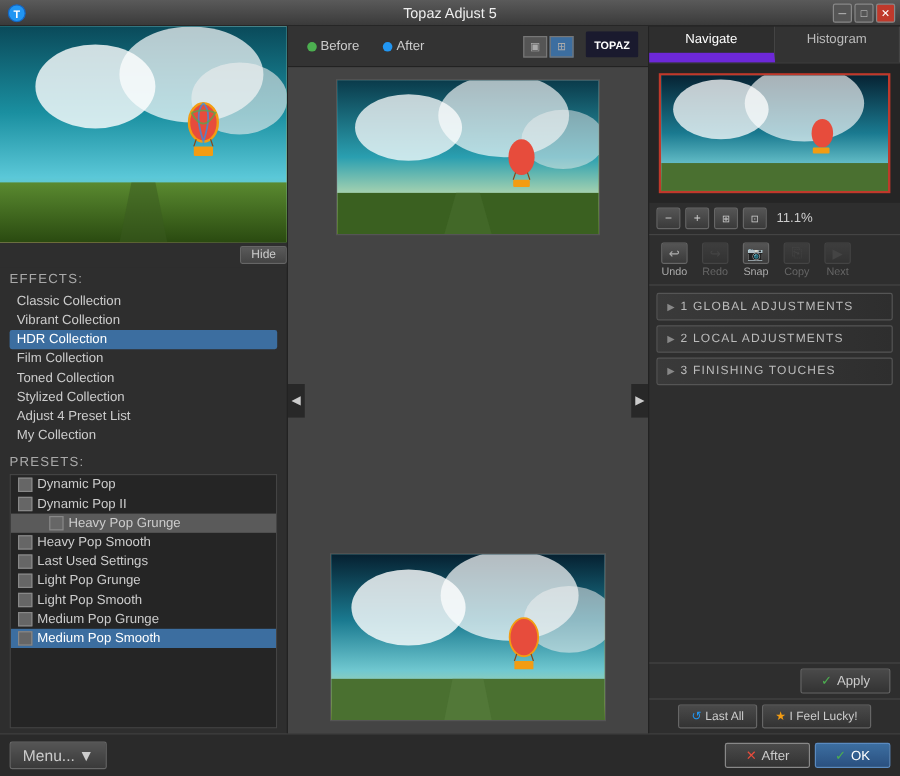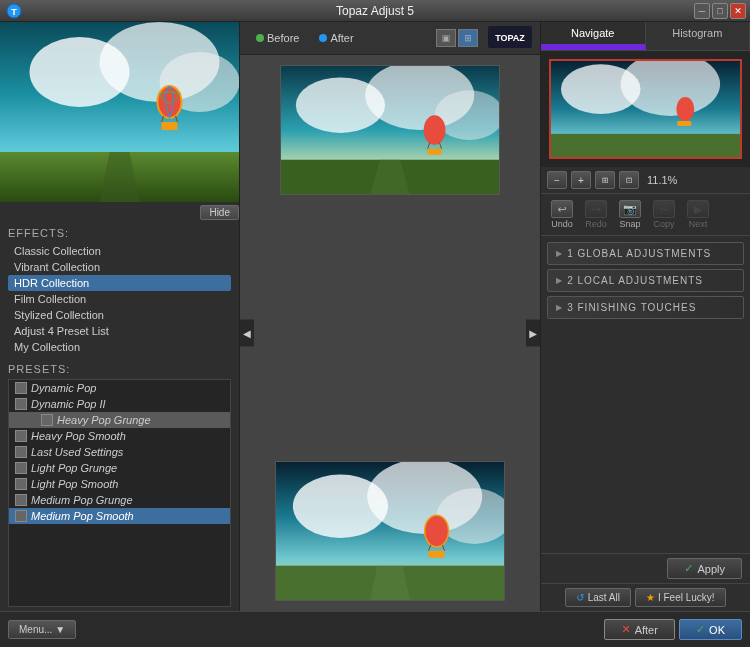--- a/index.html
+++ b/index.html
@@ -133,21 +133,20 @@
     .presets-list {
       list-style: none;
     }
     .presets-list li {
       padding: 2px 6px;
       cursor: pointer;
       display: flex;
       align-items: center;
       gap: 4px;
       color: #ccc;
-      font-style: italic;
     }
     .presets-list li.active {
       background: #3c6ea0;
       color: white;
     }
     .presets-list li.highlight {
       background: #5a5a5a;
       padding-left: 32px;
     }
     .preset-icon {
@@ -310,21 +309,21 @@
       padding: 5px 4px;
       cursor: pointer;
       font-size: 11px;
       color: #bbb;
       background: #333;
       border-right: 1px solid #444;
     }
     .nav-tab.active {
       background: #2e2e2e;
       color: #fff;
-      border-bottom: 6px solid #6d28d9;
+      border-bottom: 8px solid #6d28d9;
     }
 
     .nav-preview {
       padding: 8px;
       background: #252525;
     }
     .nav-preview-img {
       width: 100%;
       height: 100px;
       background: linear-gradient(160deg, #1a8fa0 0%, #5bc8d8 20%, #a8d8e0 40%, #d4b840 70%, #3a6e20 100%);
@@ -430,21 +429,21 @@
     }
     .bottom-right {
       display: flex;
       gap: 4px;
     }
 
     .menu-btn {
       background: linear-gradient(to bottom, #555, #3a3a3a);
       border: 1px solid #666;
       color: #ccc;
-      font-size: 10px;
+      font-size: 13px;
       padding: 3px 10px;
       cursor: pointer;
       border-radius: 2px;
       display: flex;
       align-items: center;
       gap: 3px;
     }
     .apply-btn {
       background: linear-gradient(to bottom, #4a4a4a, #333);
       border: 1px solid #666;
@@ -574,20 +573,21 @@
       <button class="small-btn">Hide</button>
     </div>
 
     <div class="effects-section">
       <div class="section-title">EFFECTS:</div>
       <ul class="effects-list">
         <li class="">Classic Collection</li>
         <li class="">Vibrant Collection</li>
         <li class="active">HDR Collection</li>
         <li class="">Film Collection</li>
+        <li class="">Toned Collection</li>
         <li class="">Stylized Collection</li>
         <li class="">Adjust 4 Preset List</li>
         <li class="">My Collection</li>
       </ul>
     </div>
 
     <div class="presets-section">
       <div class="section-title">PRESETS:</div>
       <div class="presets-list-container">
         <ul class="presets-list">

